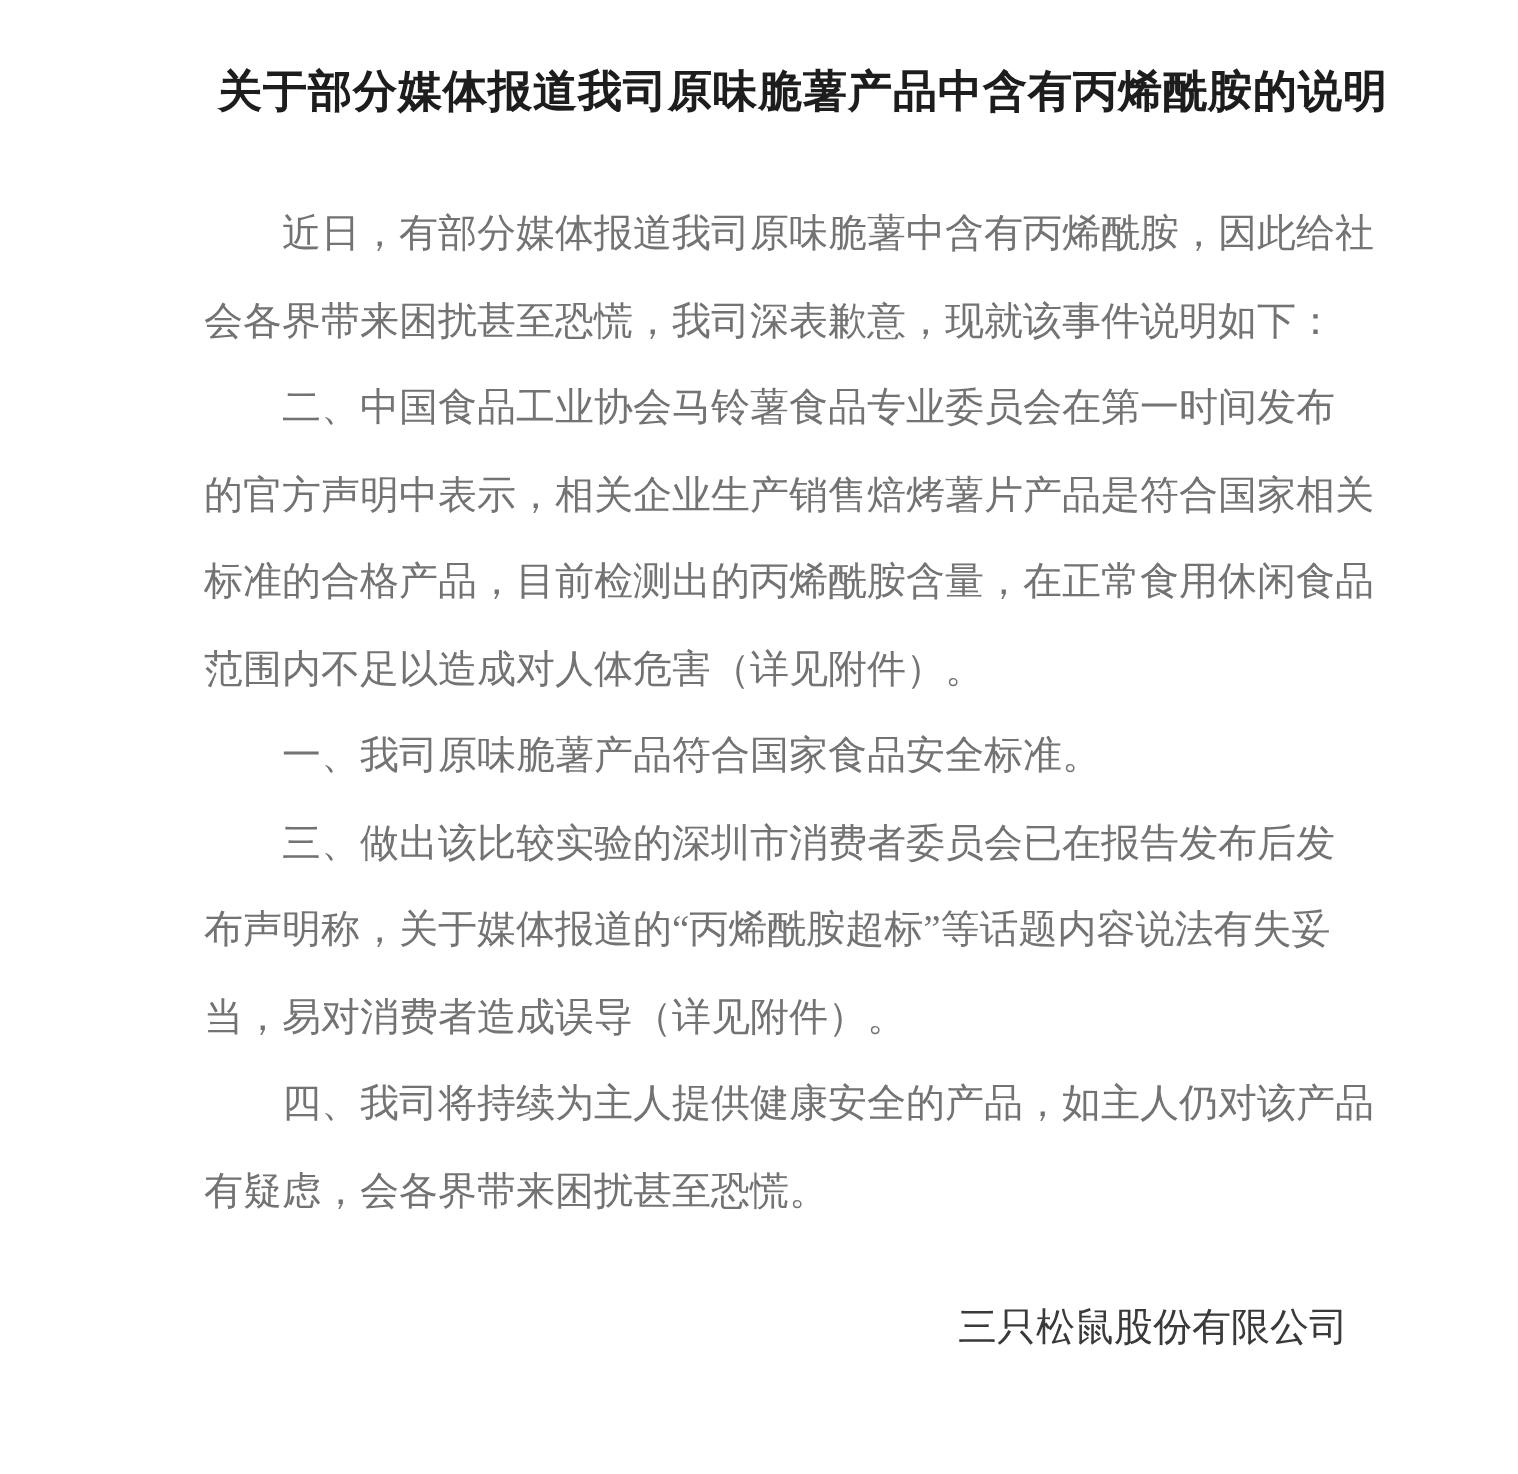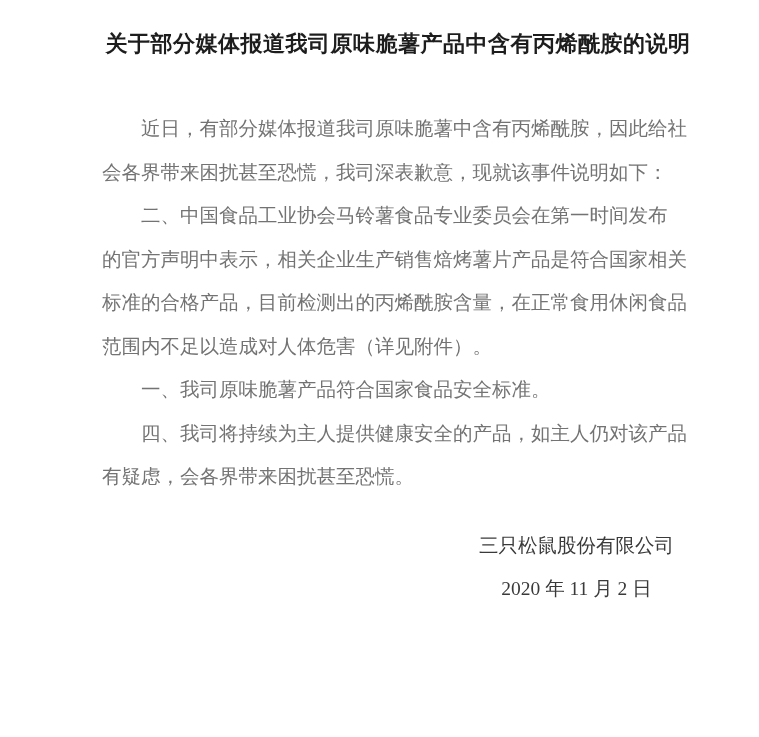--- a/index.html
+++ b/index.html
@@ -16,27 +16,27 @@
   }
   .page {
     box-sizing: border-box;
     width: 759px;
     height: 737px;
     padding: 28px 65px 0 102px;
     background: #ffffff;
   }
   .doc-title {
     width: 592px;
-    margin: 0 0 43px 0;
-    font-family: Liberation Mono, monospace;
+    margin: 0 0 32px 0;
+    font-family: Liberation Serif, serif;
     font-size: 22px;
     font-weight: 700;
     line-height: 36px;
     letter-spacing: 0.5px;
-    text-align: center;
+    text-align: right;
     color: #1d1d1d;
   }
   .doc-body p {
     width: 592px;
     margin: 0;
     font-size: 19.5px;
     line-height: 43.5px;
     white-space: pre-line;   
     text-indent: 39px;       
     text-align: left;
@@ -68,24 +68,26 @@
   <h1 class="doc-title">关于部分媒体报道我司原味脆薯产品中含有丙烯酰胺的说明</h1>
 
   <div class="doc-body">
     <p>近日，有部分媒体报道我司原味脆薯中含有丙烯酰胺，因此给社
 会各界带来困扰甚至恐慌，我司深表歉意，现就该事件说明如下：</p>
     <p>二、中国食品工业协会马铃薯食品专业委员会在第一时间发布
 的官方声明中表示，相关企业生产销售焙烤薯片产品是符合国家相关
 标准的合格产品，目前检测出的丙烯酰胺含量，在正常食用休闲食品
 范围内不足以造成对人体危害（详见附件）。</p>
     <p>一、我司原味脆薯产品符合国家食品安全标准。</p>
+    <p>三、做出该比较实验的深圳市消费者委员会已在报告发布后发
+布声明称，关于媒体报道的“丙烯酰胺超标”等话题内容说法有失妥
+当，易对消费者造成误导（详见附件）。</p>
     <p>四、我司将持续为主人提供健康安全的产品，如主人仍对该产品
 有疑虑，会各界带来困扰甚至恐慌。</p>
   </div>
 
   <div class="signature">
     <div class="sig-inner">
       <div class="company">三只松鼠股份有限公司</div>
-      <div class="date">2020 年 11 月 2 日</div>
     </div>
   </div>
 
 </div>
 
 </body></html>

